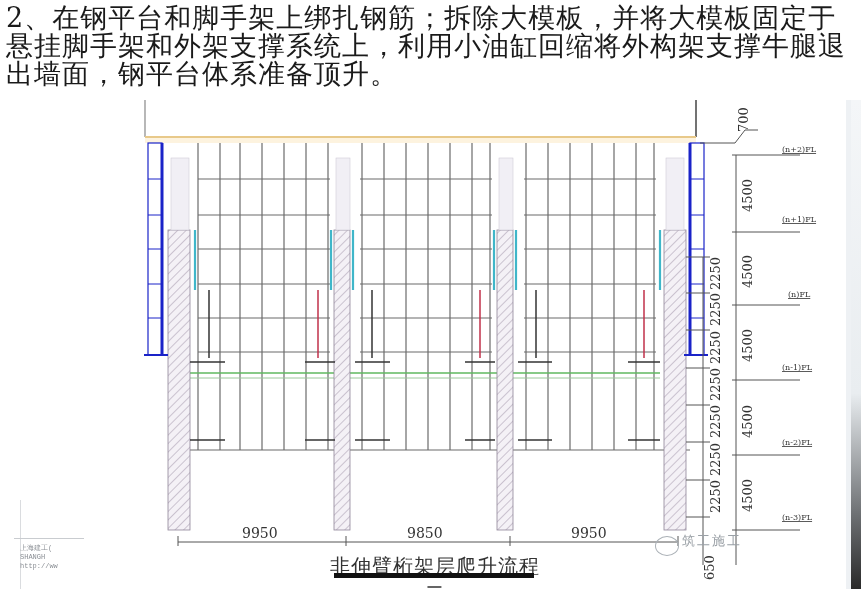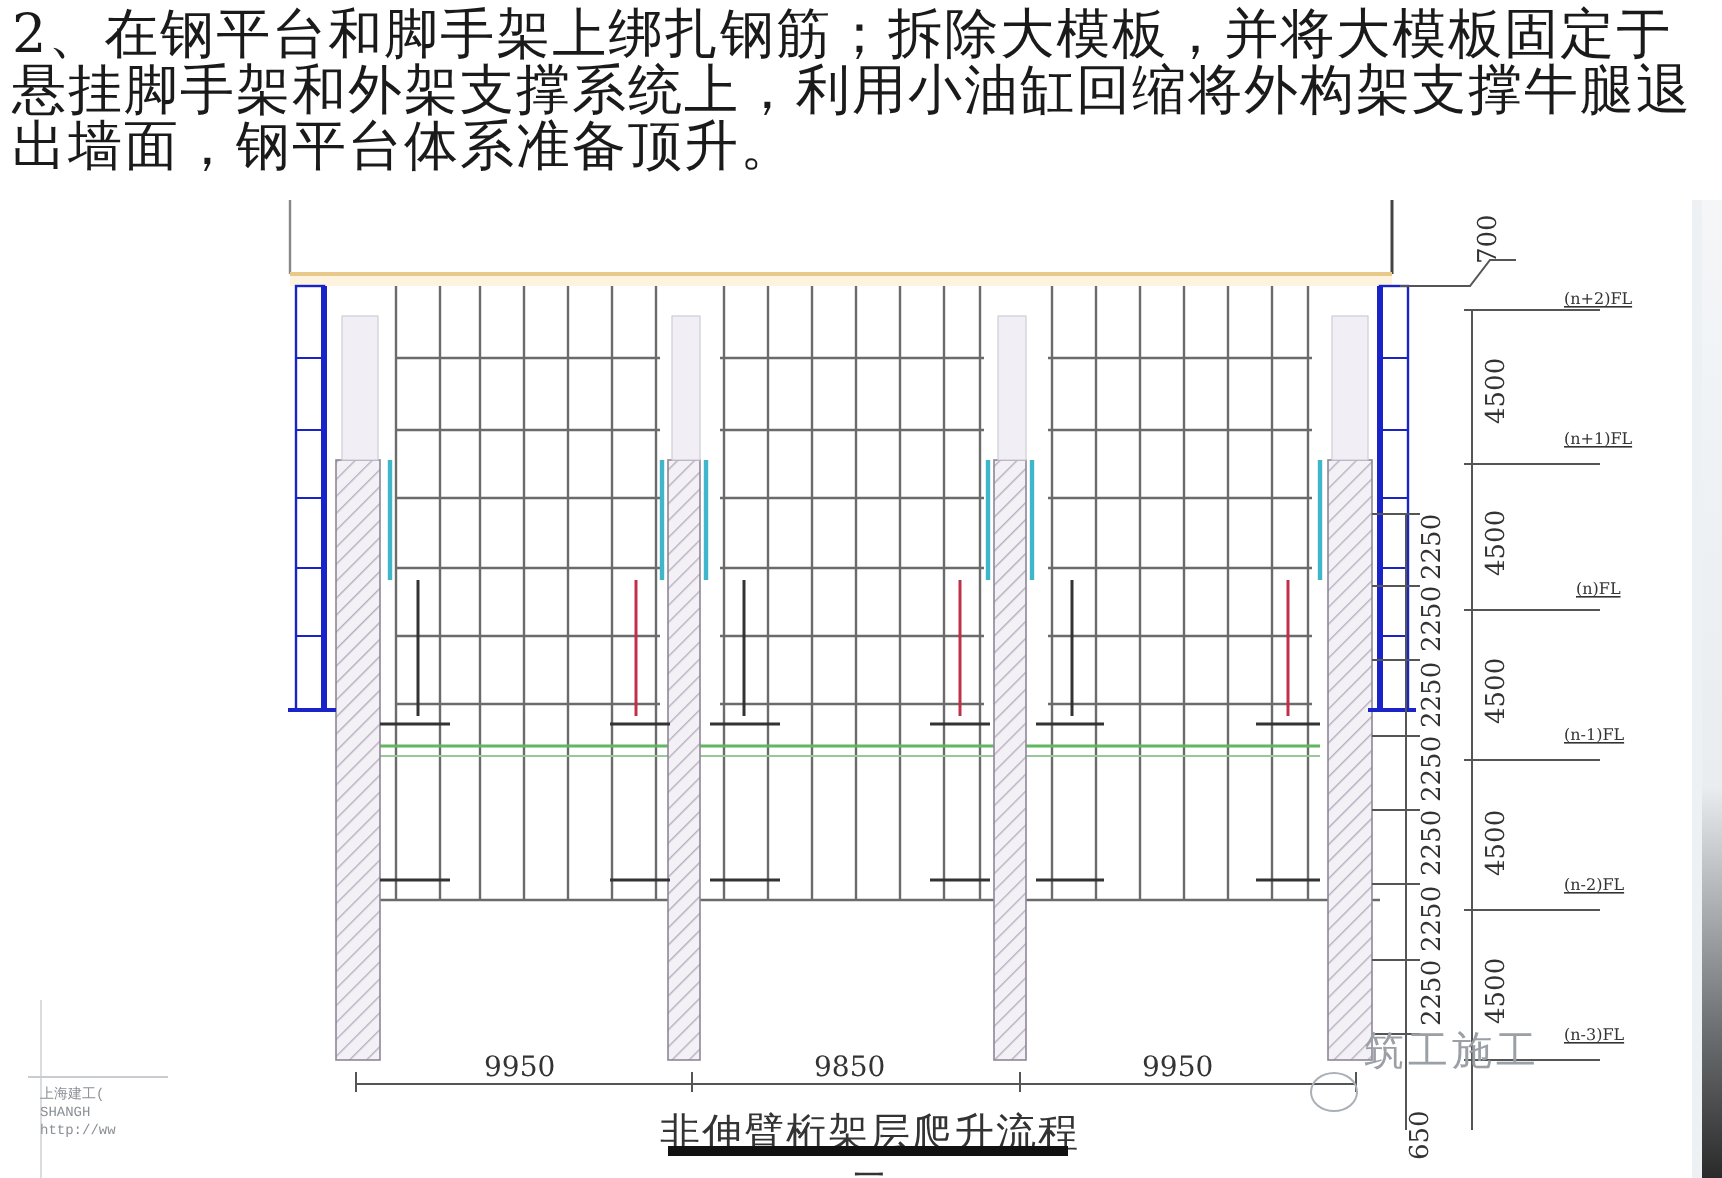--- a/index.html
+++ b/index.html
@@ -9,21 +9,21 @@
   .right-strip2 { position:absolute; right:10px; top:100px; width:5px; height:489px; background:#eef1f4; }
   .left-logo { position:absolute; left:20px; top:544px; font-size:7px; line-height:9px; color:#8b8f95; font-family:Liberation Mono, monospace; }
   .left-logo .rule { position:absolute; left:-6px; top:-6px; width:70px; border-top:1px solid #c9ccd0; }
   .left-vline { position:absolute; left:20px; top:500px; height:89px; border-left:1px solid #dadcdf; }
   svg.drawing { position:absolute; left:0; top:0; }
   .dim-text { font-family:"DejaVu Serif", serif; font-size:14px; fill:#333; }
   .dim-v { font-family:"DejaVu Serif", serif; font-size:13px; fill:#333; }
   .floor-lbl { font-family:"DejaVu Serif", serif; font-size:8px; fill:#333; text-decoration:underline; }
   .title-lbl { position:absolute; left:330px; top:553px; width:210px; text-align:center; font-size:20px; color:#333; font-family:"DejaVu Serif", serif; letter-spacing:1px; }
   .title-bar { position:absolute; left:334px; top:573px; width:200px; height:5px; background:#111; }
-  .watermark { position:absolute; left:682px; top:512px; font-size:20px; color:#9aa0a6; font-family:"DejaVu Sans", sans-serif; letter-spacing:2px; }
+  .watermark { position:absolute; left:682px; top:532px; font-size:13px; color:#9aa0a6; font-family:"DejaVu Sans", sans-serif; letter-spacing:2px; }
   .wm-icon { position:absolute; left:655px; top:536px; width:22px; height:18px; border:1px solid #aab0b6; border-radius:50%; }
 </style>
 </head>
 <body>
 
 <div class="caption">2、在钢平台和脚手架上绑扎钢筋；拆除大模板，并将大模板固定于悬挂脚手架和外架支撑系统上，利用小油缸回缩将外构架支撑牛腿退出墙面，钢平台体系准备顶升。</div>
 
 <svg class="drawing" width="861" height="589" viewBox="0 0 861 589">
   <defs>
     <pattern id="hatch" width="6" height="6" patternUnits="userSpaceOnUse" patternTransform="rotate(45)">

